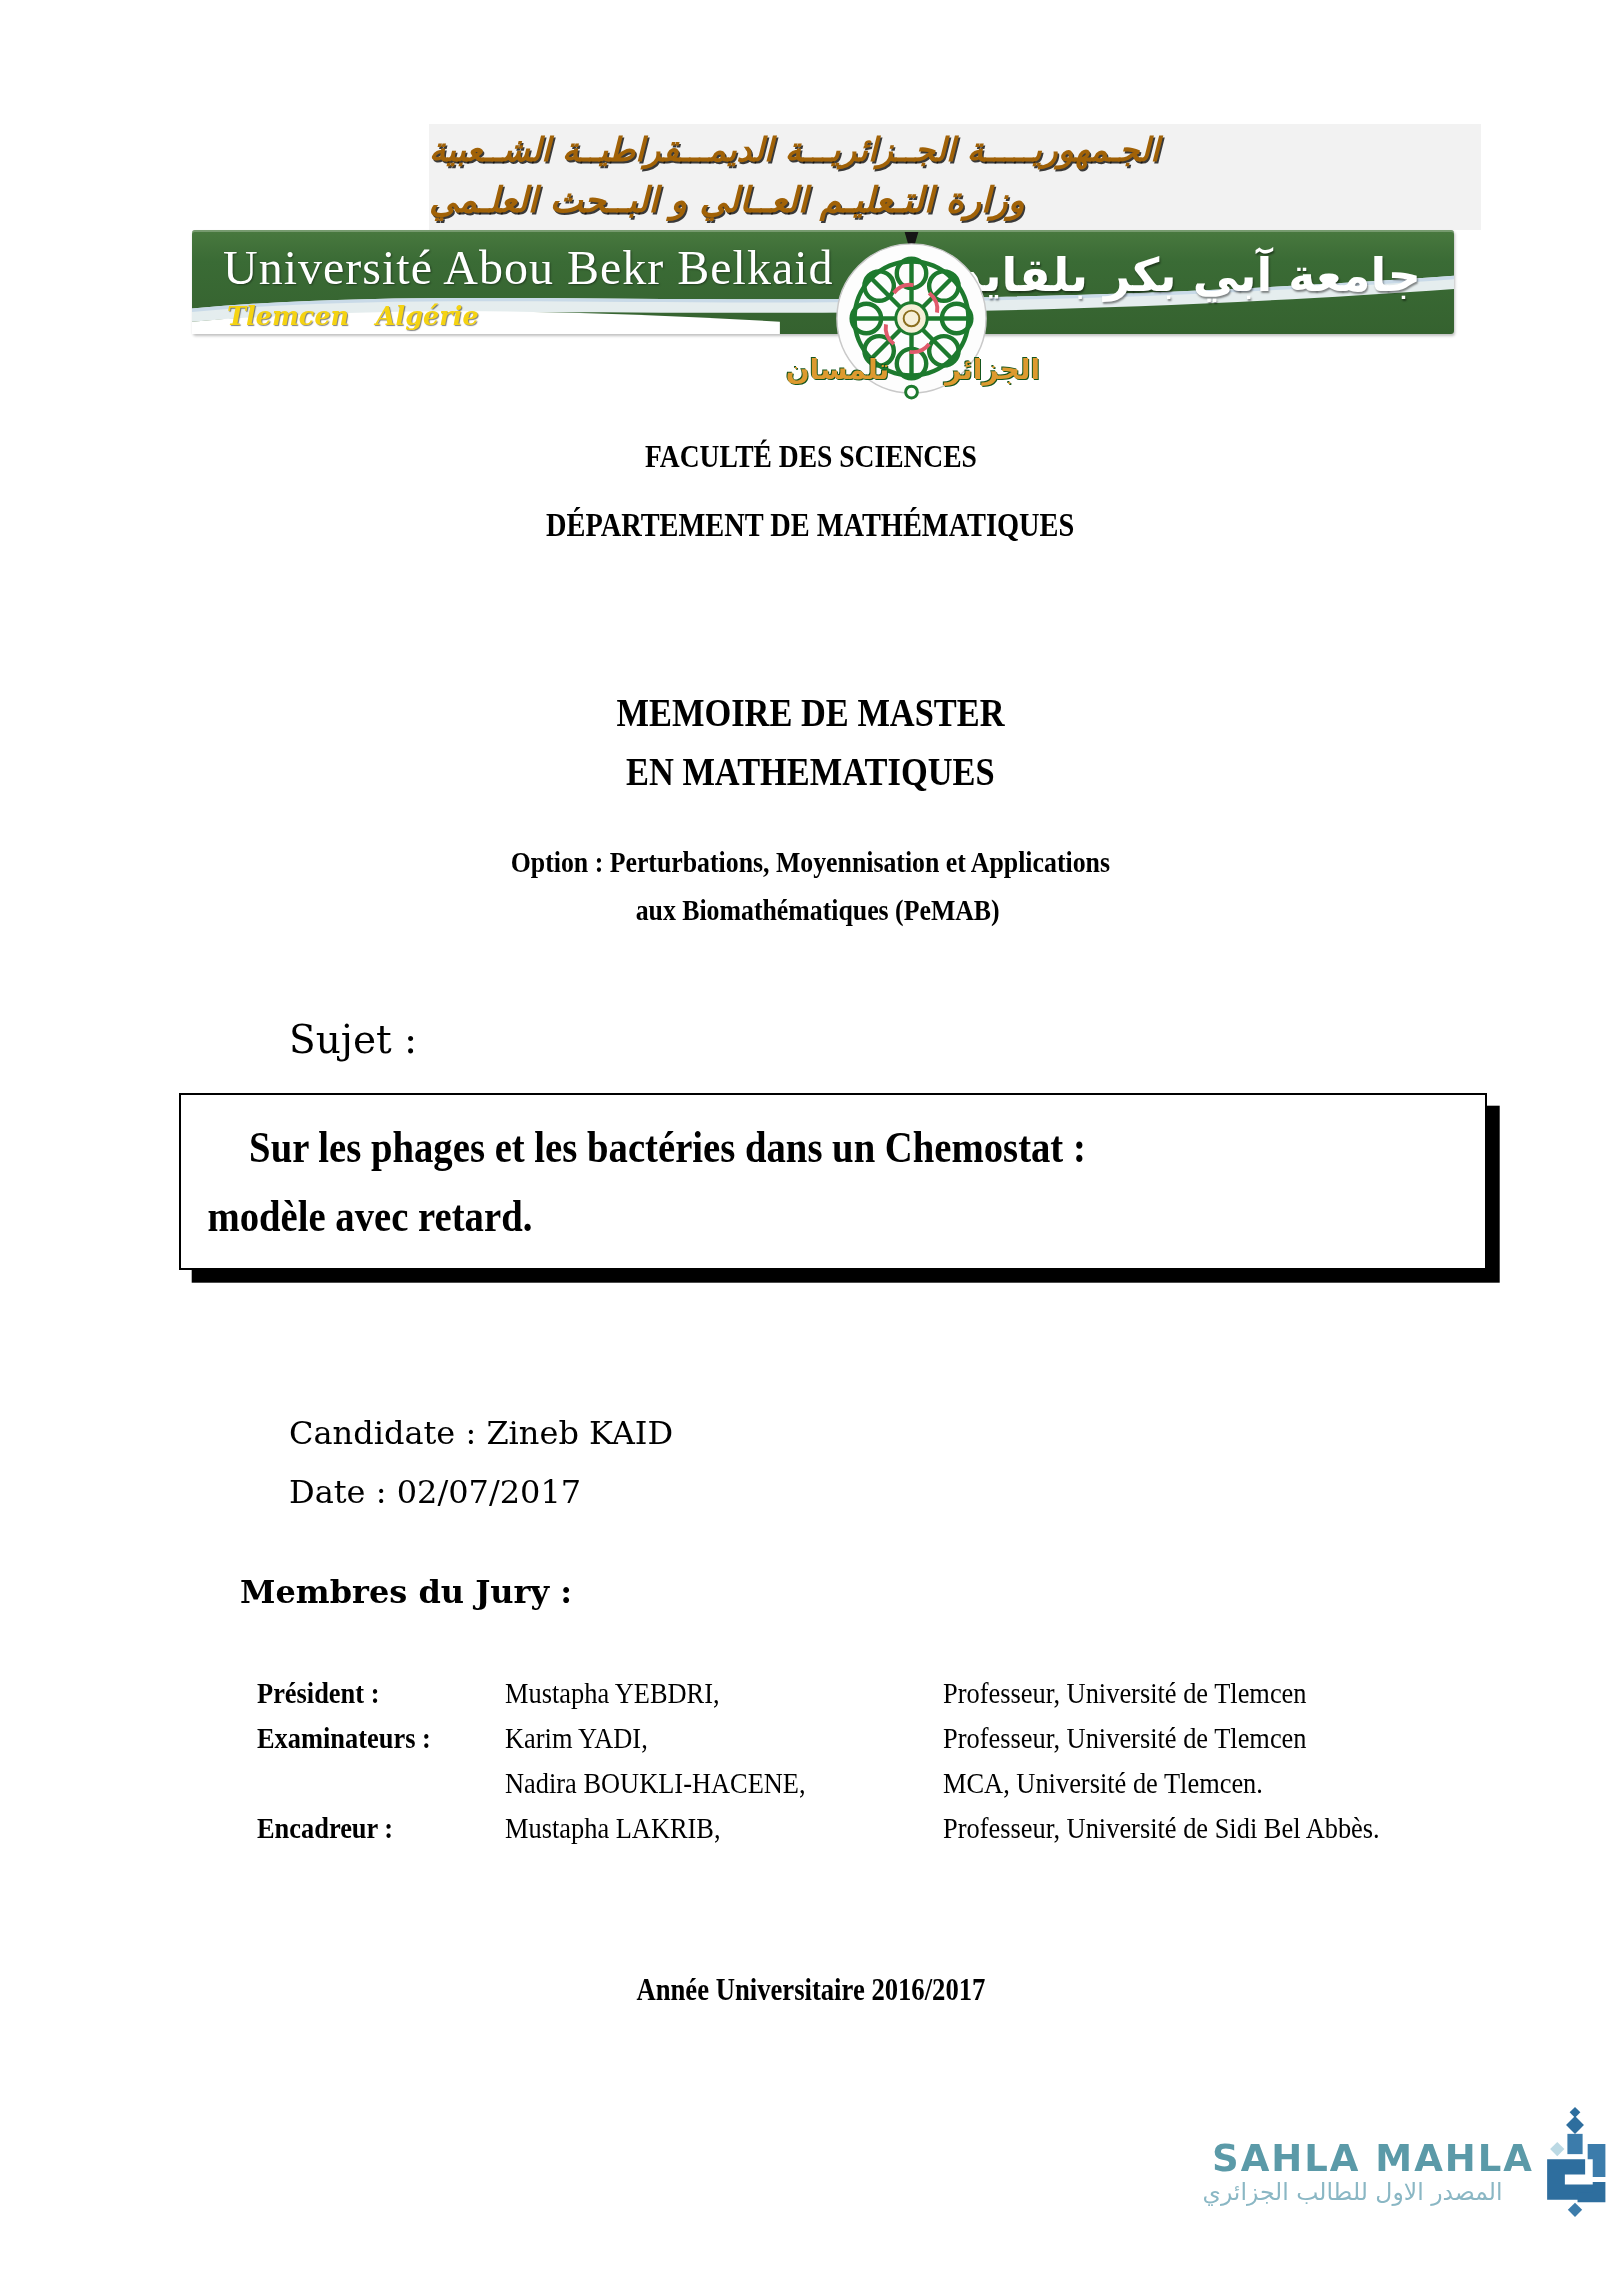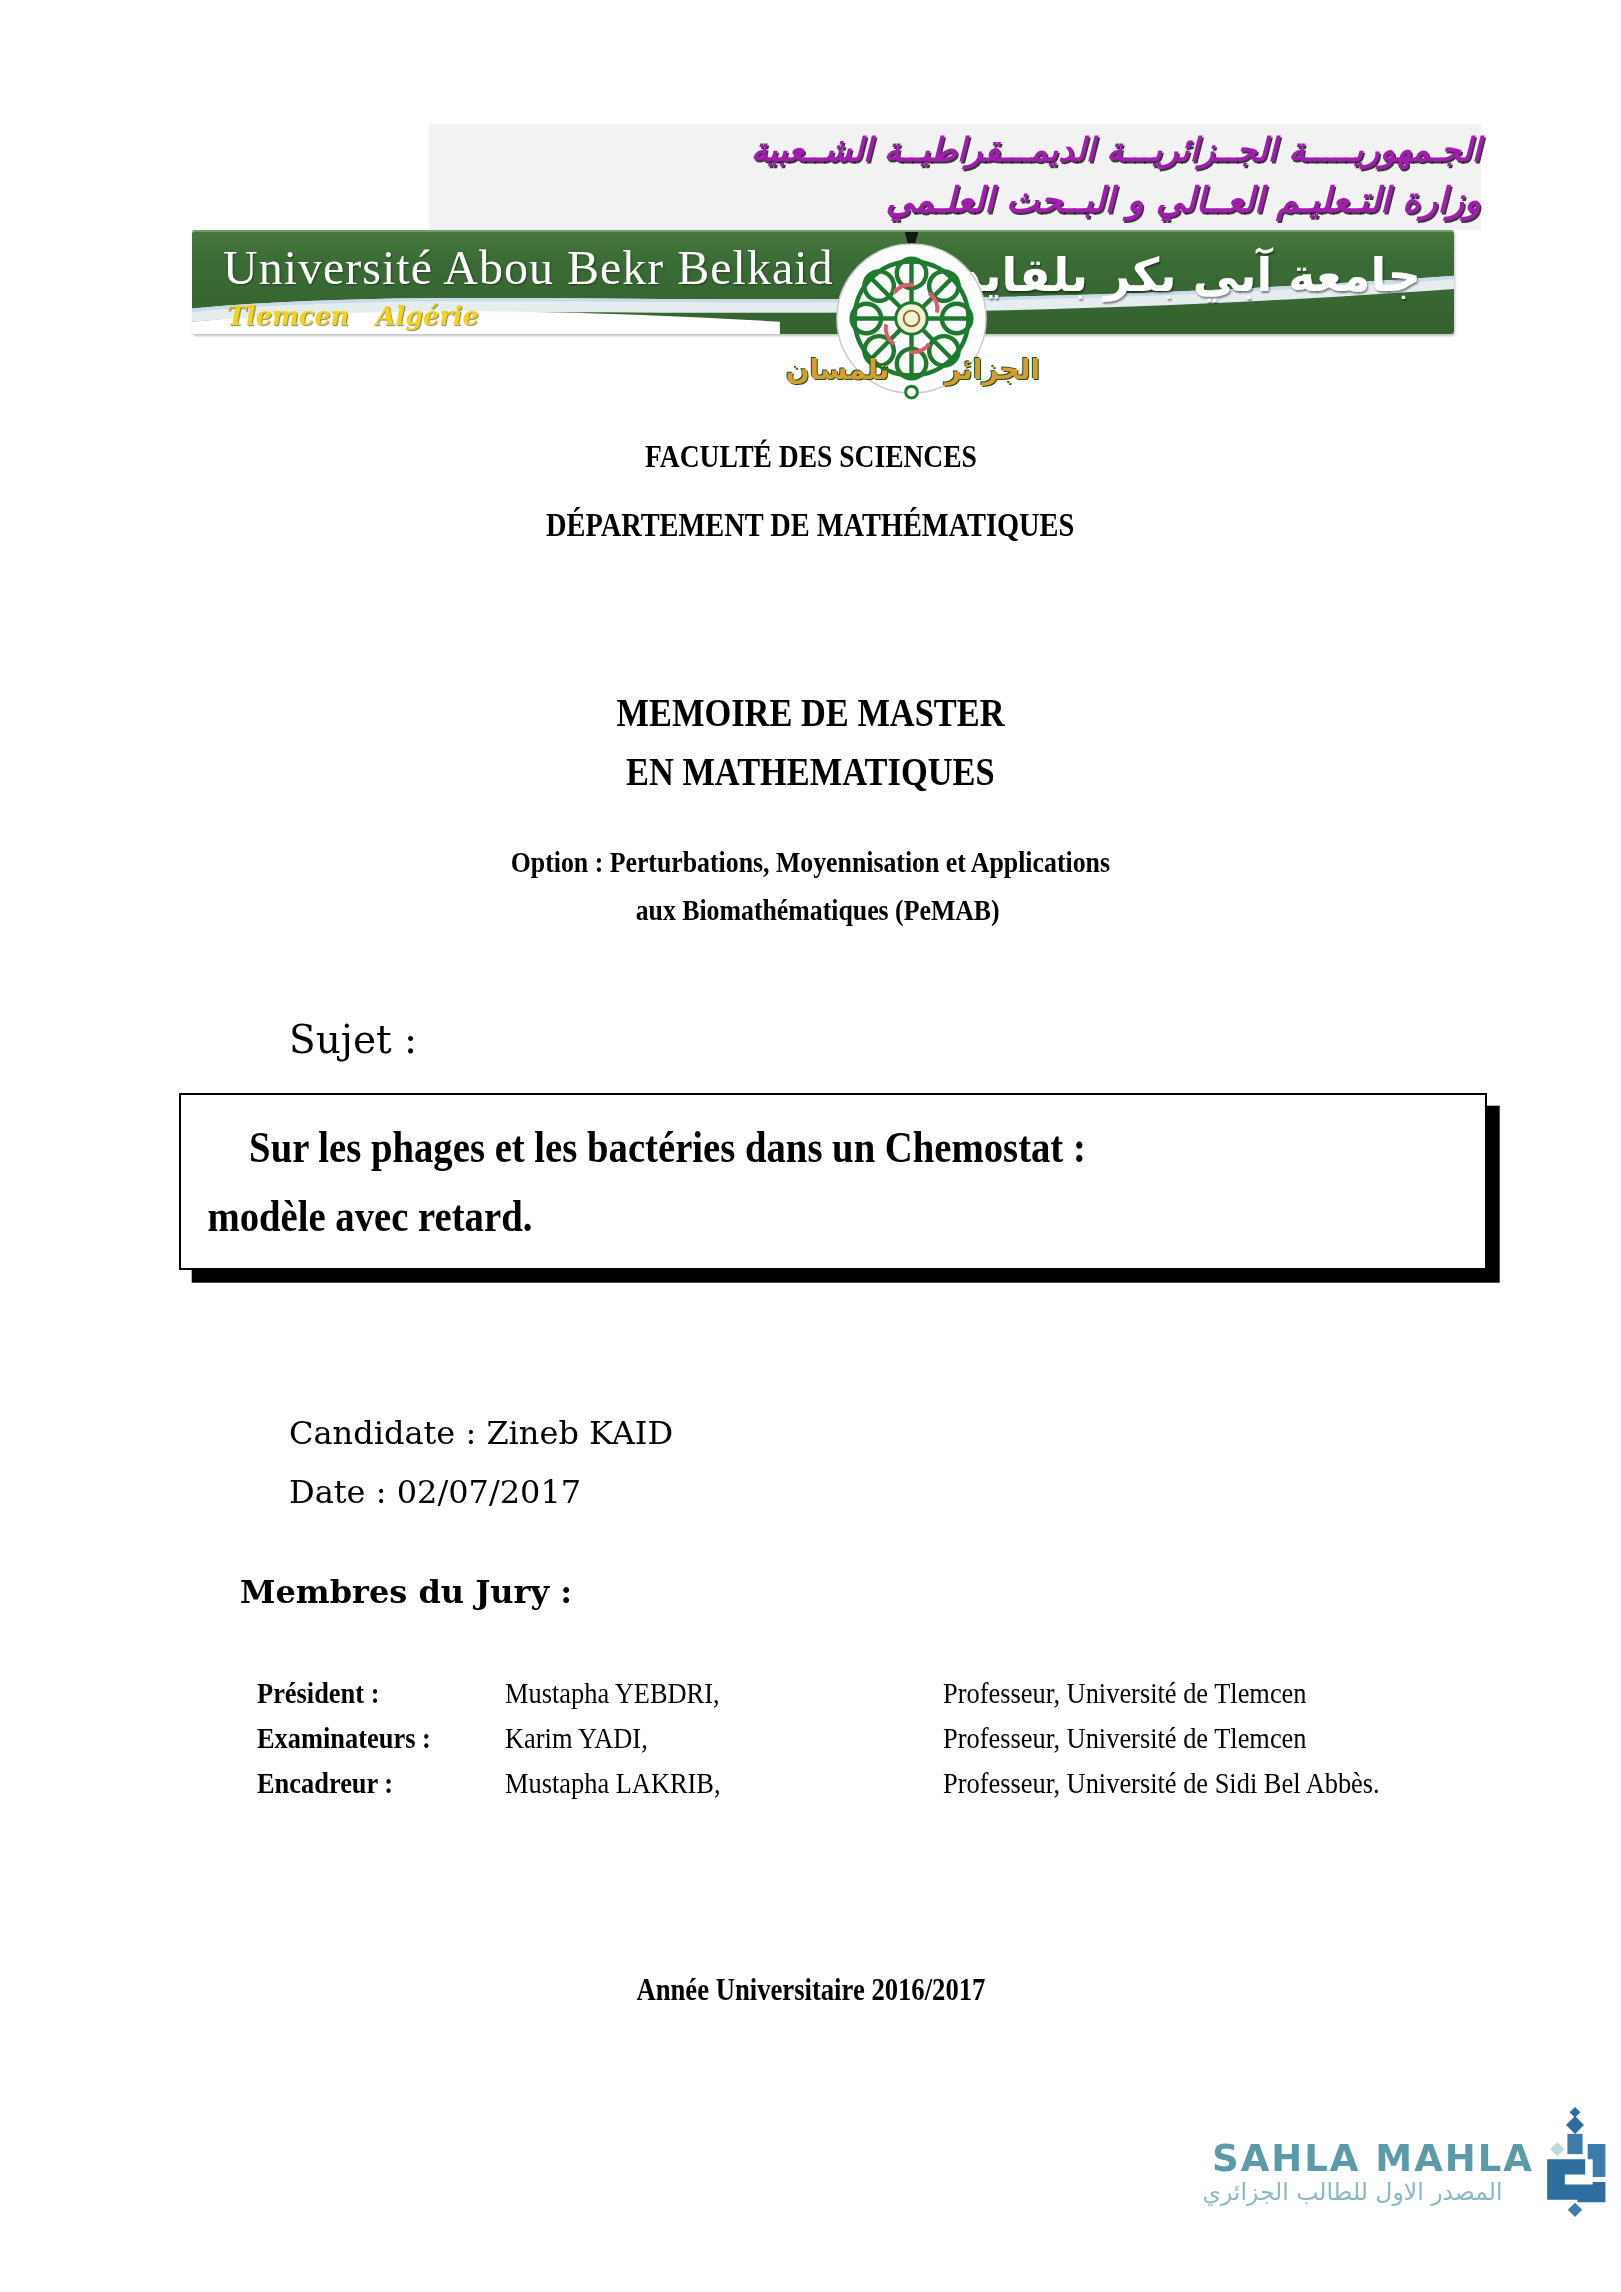--- a/index.html
+++ b/index.html
@@ -7,23 +7,23 @@
   body {
     width:1621px; height:2293px; position:relative;
     font-family:"Liberation Serif", serif; color:#000;
     overflow:hidden;
   }
   .abs { position:absolute; }
 
   
   .gov-header {
     left:429px; top:124px; width:1052px; height:106px;
-    background:#f2f2f2; text-align:right;
+    background:#f2f2f2; text-align:left;
     direction:rtl;
-    color:#a21caf;
+    color:#a16207;
     font-family:"DejaVu Sans", sans-serif;
     font-style:italic; font-weight:bold;
     text-shadow:1.5px 1.5px 0 rgba(10,10,10,0.8);
   }
   .gov-line1 { font-size:33px; line-height:51px; letter-spacing:1px; }
   .gov-line2 { font-size:35px; line-height:51px; letter-spacing:1px; }
 
   
   .banner {
     left:192px; top:230px; width:1262px; height:104px;
@@ -197,20 +197,25 @@
     <span class="jury-cell jury-role">Président :</span>
     <span class="jury-cell jury-name">Mustapha YEBDRI,</span>
     <span class="jury-cell jury-affil">Professeur, Université de Tlemcen</span>
   </div>
   <div class="jury-row">
     <span class="jury-cell jury-role">Examinateurs :</span>
     <span class="jury-cell jury-name">Karim YADI,</span>
     <span class="jury-cell jury-affil">Professeur, Université de Tlemcen</span>
   </div>
   <div class="jury-row">
+    <span class="jury-cell jury-role"></span>
+    <span class="jury-cell jury-name">Nadira BOUKLI-HACENE,</span>
+    <span class="jury-cell jury-affil">MCA, Université de Tlemcen.</span>
+  </div>
+  <div class="jury-row">
     <span class="jury-cell jury-role">Encadreur :</span>
     <span class="jury-cell jury-name">Mustapha LAKRIB,</span>
     <span class="jury-cell jury-affil">Professeur, Université de Sidi Bel Abbès.</span>
   </div>
 </div>
 
 <div class="abs center-line annee"><span class="cond" style="display:inline-block">Année Universitaire 2016/2017</span></div>
 
 <div class="abs sahla-brand">SAHLA MAHLA</div>
 <div class="abs sahla-tagline">المصدر الاول للطالب الجزائري</div>

